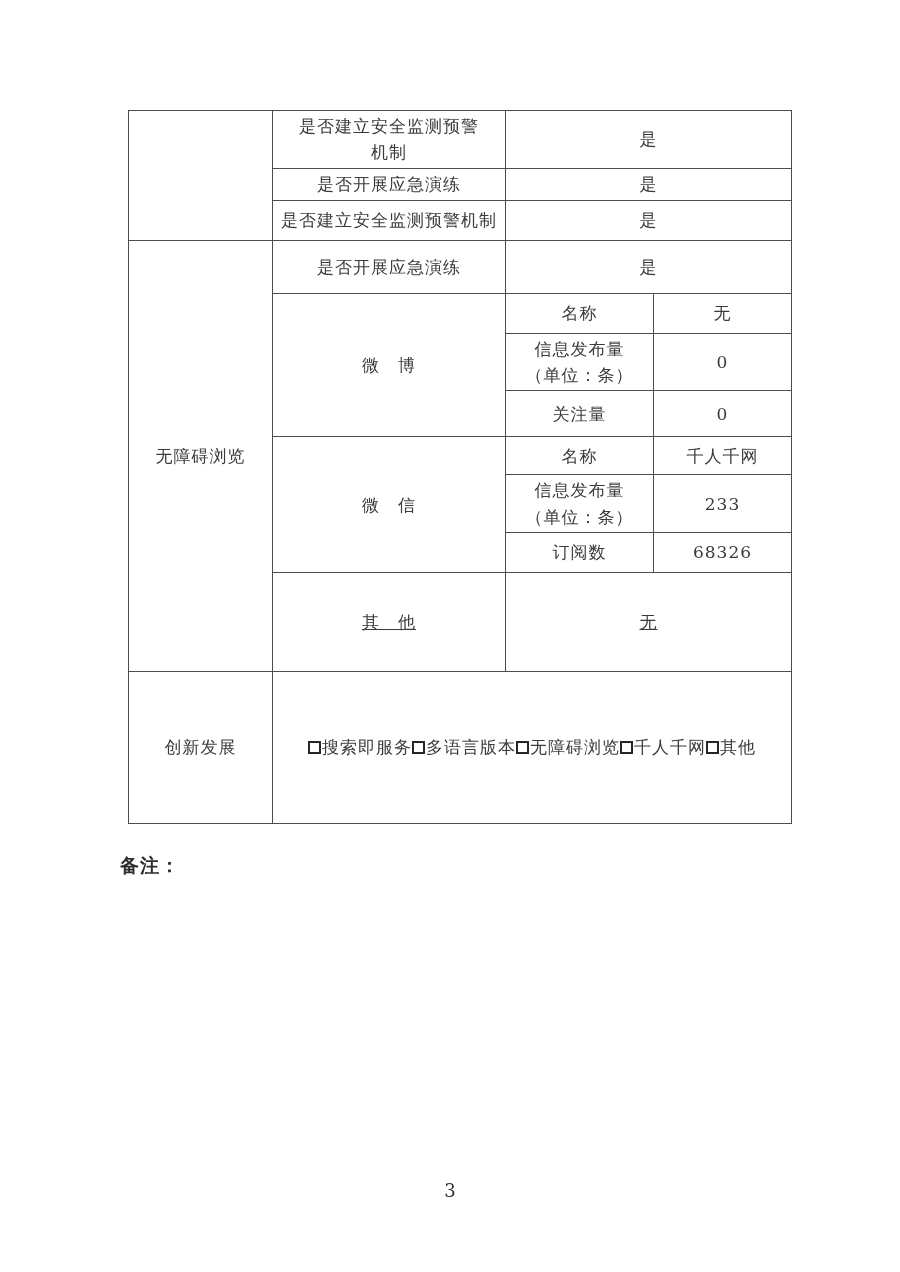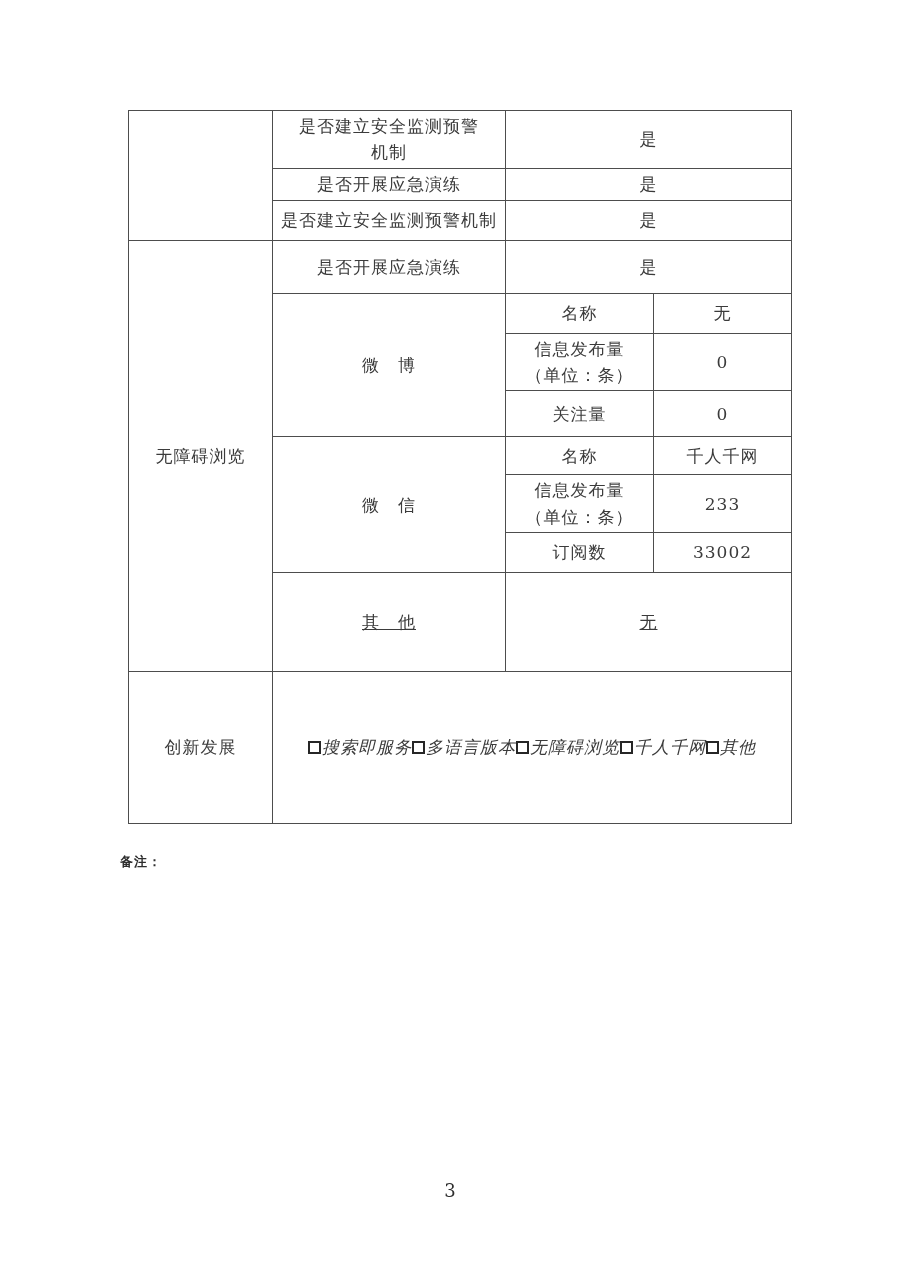--- a/index.html
+++ b/index.html
@@ -38,38 +38,38 @@
   tr.r6  { height: 54px; }
   tr.r7  { height: 46px; }
   tr.r8  { height: 38px; }
   tr.r9  { height: 55px; }
   tr.r10 { height: 40px; }
   tr.r11 { height: 99px; text-decoration: underline; }
   tr.r12 { height: 152px; }
 
   .wrap10 { max-width: 196px; margin: 0 auto; }
 
-  .cb-line { white-space: nowrap; letter-spacing: 1px; font-style: italic; }
+  .cb-line { white-space: nowrap; letter-spacing: 1px; }
   .cb {
     display: inline-block;
     width: 13px;
     height: 13px;
     border: 2px solid #262626;
     background: #fff;
     vertical-align: -1px;
     margin: 0 1px 0 0;
   }
 
   .remark {
     position: absolute;
     left: 120px;
     top: 853px;
     font-family: "DejaVu Sans", "Liberation Sans", sans-serif;
     font-weight: bold;
-    font-size: 13px;
+    font-size: 19px;
     letter-spacing: 1px;
     color: #2e2e2e;
   }
   .pagenum {
     position: absolute;
     left: 0;
     top: 1180px;
     width: 900px;
     text-align: center;
     font-size: 18px;
@@ -142,21 +142,21 @@
     <tr class="r9">
       <td>
         <div>信息发布量</div>
         <div>（单位：条）</div>
       </td>
       <td>233</td>
     </tr>
 
     <tr class="r10">
       <td>订阅数</td>
-      <td>33002</td>
+      <td>68326</td>
     </tr>
 
     <tr class="r11">
       <td>其　他</td>
       <td colspan="2">无</td>
     </tr>
 
     <tr class="r12">
       <td>创新发展</td>
       <td colspan="3">

